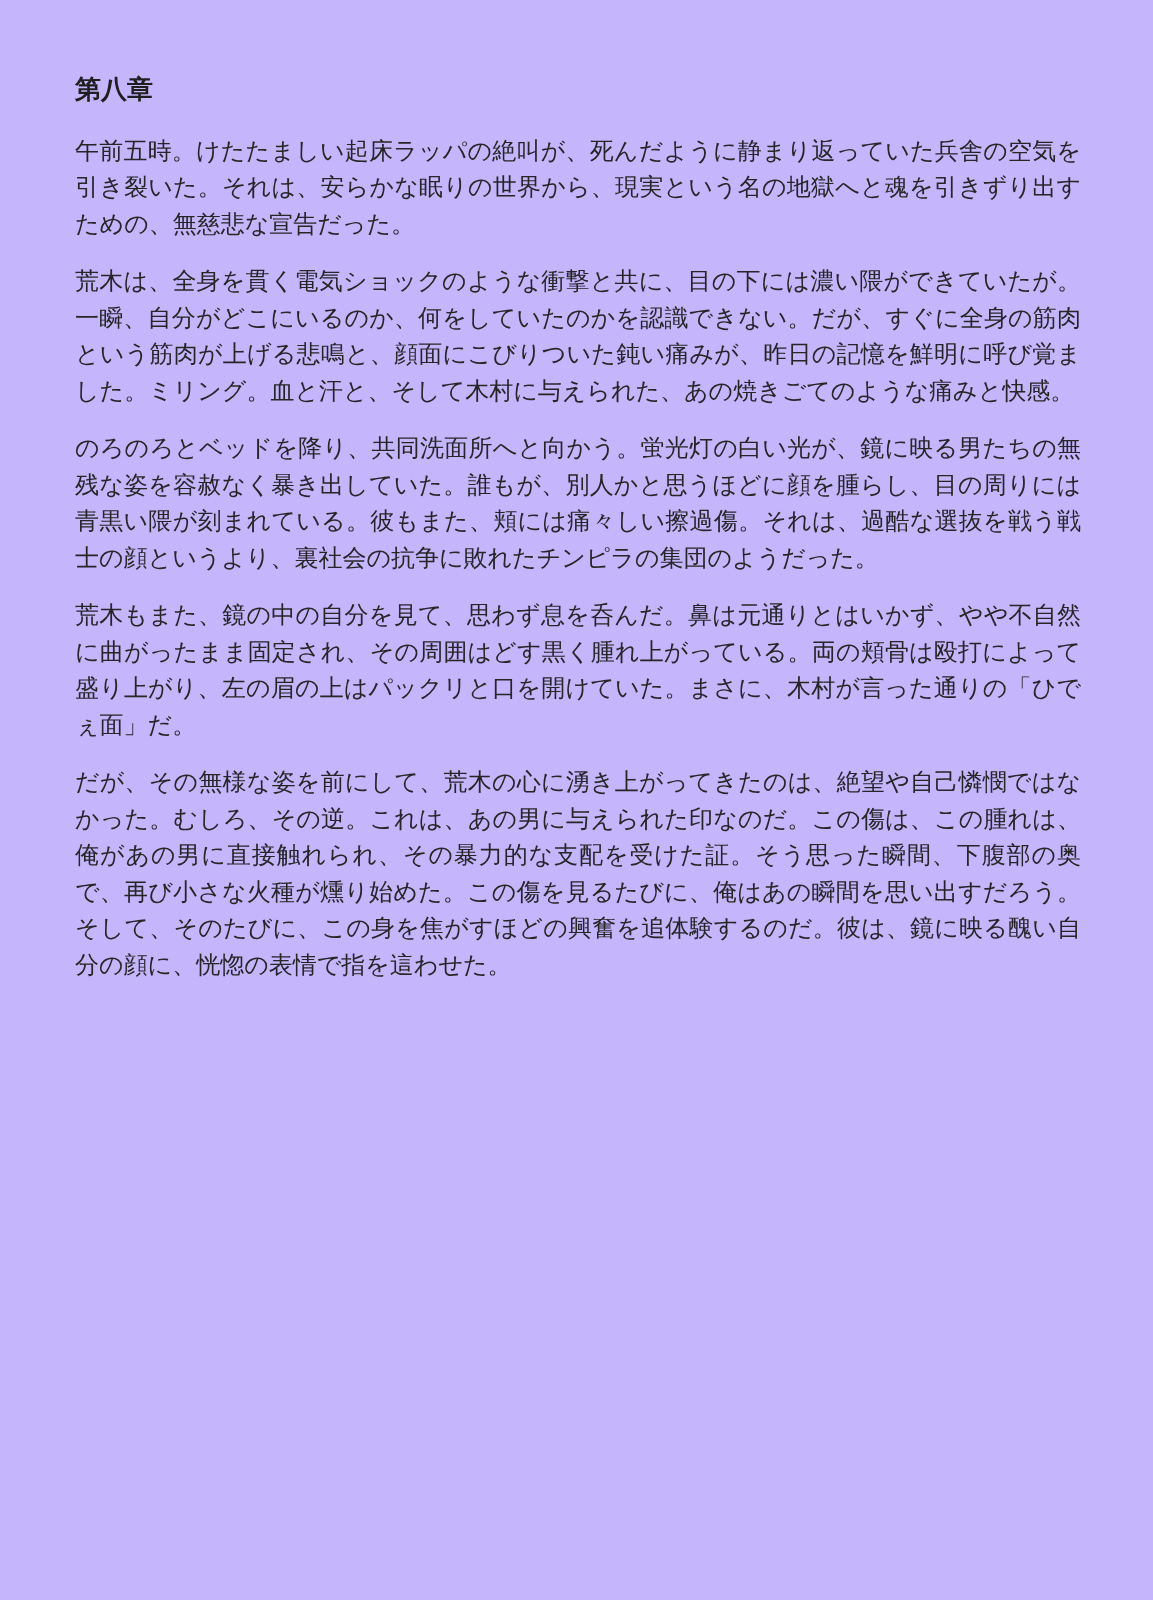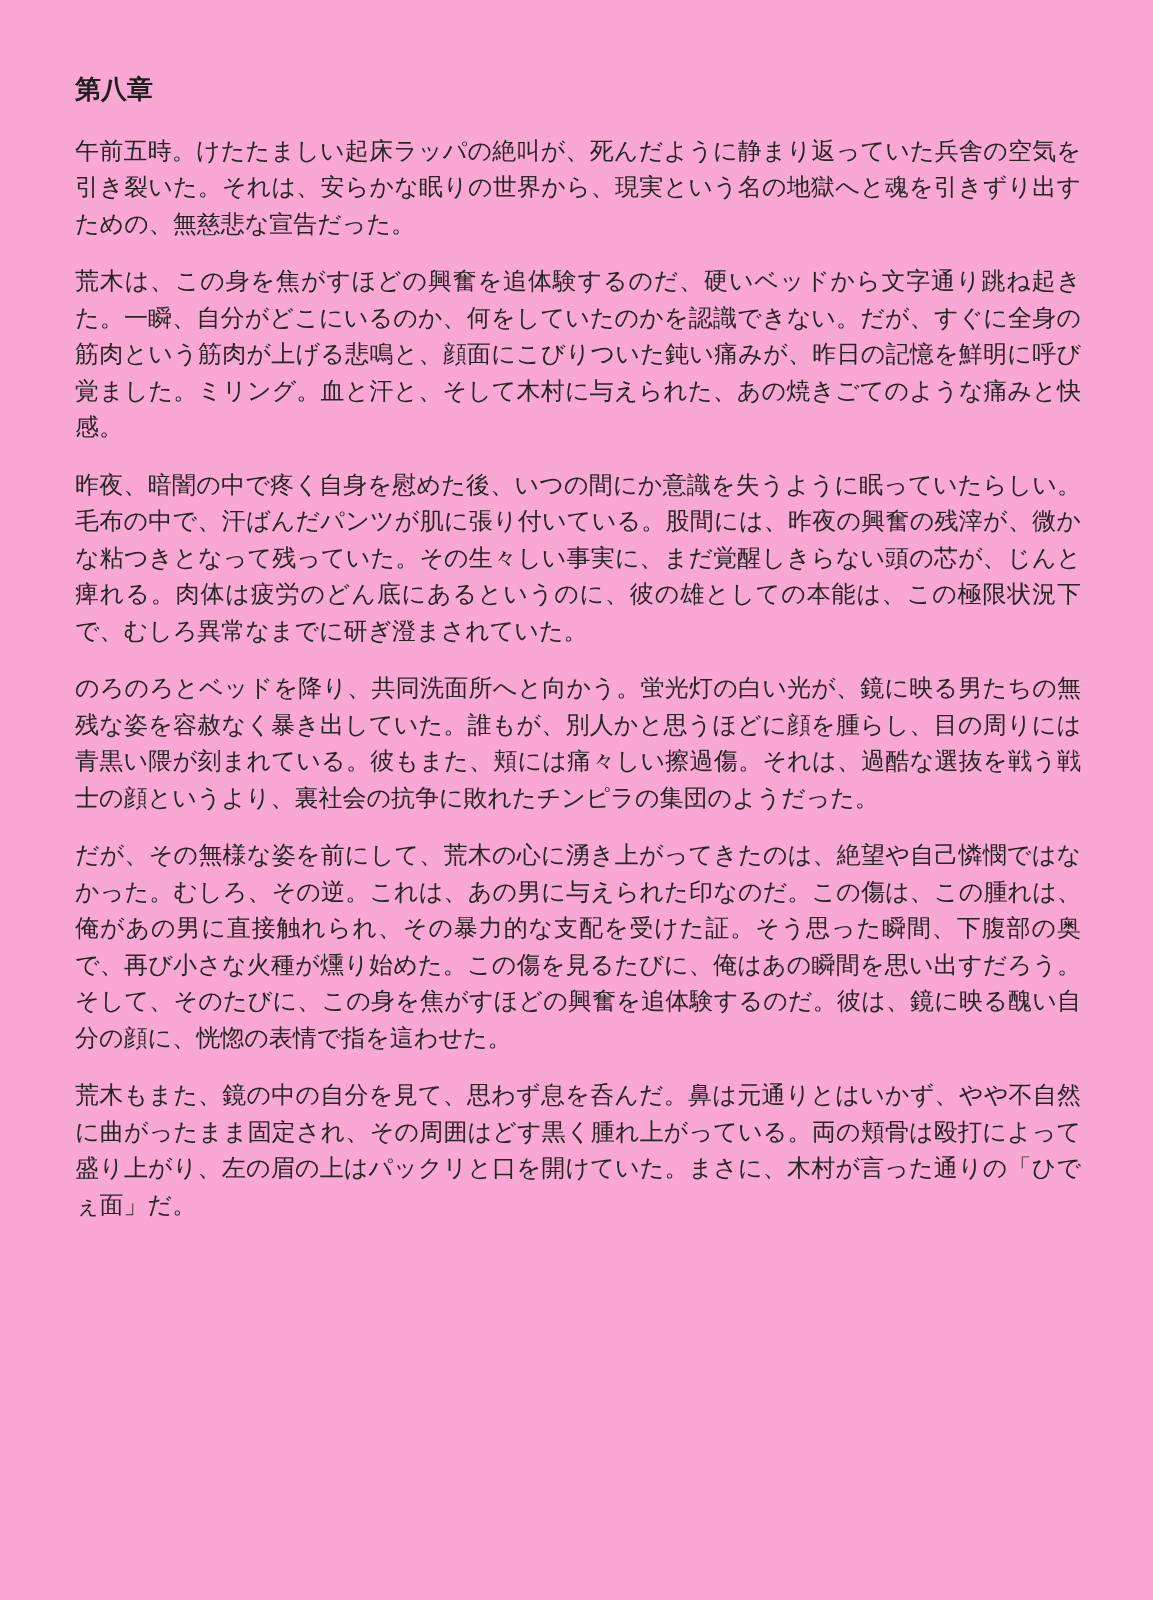--- a/index.html
+++ b/index.html
@@ -12,21 +12,21 @@
     height: 1600px;
     overflow: hidden;
     font-family: "Liberation Serif", "DejaVu Serif", serif;
     color: #262626;
   }
   .page {
     box-sizing: border-box;
     width: 1153px;
     height: 1600px;
     padding: 74px 72px 0 75px;
-    background: #f9a8d4;
+    background: #c4b5fd;
   }
   .chapter-heading {
     font-size: 26px;
     font-weight: bold;
     line-height: 1.25;
     margin: 0 0 26px 0;
     color: #1f1f1f;
     font-family: "Liberation Serif", "DejaVu Serif", serif;
   }
   .para {
@@ -40,18 +40,17 @@
     color: #262626;
   }
 </style>
 </head>
 <body>
 
 <div class="page">
   <h1 class="chapter-heading">第八章</h1>
 
   <p class="para">午前五時。けたたましい起床ラッパの絶叫が、死んだように静まり返っていた兵舎の空気を引き裂いた。それは、安らかな眠りの世界から、現実という名の地獄へと魂を引きずり出すための、無慈悲な宣告だった。</p>
-  <p class="para">荒木は、この身を焦がすほどの興奮を追体験するのだ、硬いベッドから文字通り跳ね起きた。一瞬、自分がどこにいるのか、何をしていたのかを認識できない。だが、すぐに全身の筋肉という筋肉が上げる悲鳴と、顔面にこびりついた鈍い痛みが、昨日の記憶を鮮明に呼び覚ました。ミリング。血と汗と、そして木村に与えられた、あの焼きごてのような痛みと快感。</p>
-  <p class="para">昨夜、暗闇の中で疼く自身を慰めた後、いつの間にか意識を失うように眠っていたらしい。毛布の中で、汗ばんだパンツが肌に張り付いている。股間には、昨夜の興奮の残滓が、微かな粘つきとなって残っていた。その生々しい事実に、まだ覚醒しきらない頭の芯が、じんと痺れる。肉体は疲労のどん底にあるというのに、彼の雄としての本能は、この極限状況下で、むしろ異常なまでに研ぎ澄まされていた。</p>
+  <p class="para">荒木は、全身を貫く電気ショックのような衝撃と共に、目の下には濃い隈ができていたが。一瞬、自分がどこにいるのか、何をしていたのかを認識できない。だが、すぐに全身の筋肉という筋肉が上げる悲鳴と、顔面にこびりついた鈍い痛みが、昨日の記憶を鮮明に呼び覚ました。ミリング。血と汗と、そして木村に与えられた、あの焼きごてのような痛みと快感。</p>
   <p class="para">のろのろとベッドを降り、共同洗面所へと向かう。蛍光灯の白い光が、鏡に映る男たちの無残な姿を容赦なく暴き出していた。誰もが、別人かと思うほどに顔を腫らし、目の周りには青黒い隈が刻まれている。彼もまた、頬には痛々しい擦過傷。それは、過酷な選抜を戦う戦士の顔というより、裏社会の抗争に敗れたチンピラの集団のようだった。</p>
+  <p class="para">荒木もまた、鏡の中の自分を見て、思わず息を呑んだ。鼻は元通りとはいかず、やや不自然に曲がったまま固定され、その周囲はどす黒く腫れ上がっている。両の頬骨は殴打によって盛り上がり、左の眉の上はパックリと口を開けていた。まさに、木村が言った通りの「ひでぇ面」だ。</p>
   <p class="para">だが、その無様な姿を前にして、荒木の心に湧き上がってきたのは、絶望や自己憐憫ではなかった。むしろ、その逆。これは、あの男に与えられた印なのだ。この傷は、この腫れは、俺があの男に直接触れられ、その暴力的な支配を受けた証。そう思った瞬間、下腹部の奥で、再び小さな火種が燻り始めた。この傷を見るたびに、俺はあの瞬間を思い出すだろう。そして、そのたびに、この身を焦がすほどの興奮を追体験するのだ。彼は、鏡に映る醜い自分の顔に、恍惚の表情で指を這わせた。</p>
-  <p class="para">荒木もまた、鏡の中の自分を見て、思わず息を呑んだ。鼻は元通りとはいかず、やや不自然に曲がったまま固定され、その周囲はどす黒く腫れ上がっている。両の頬骨は殴打によって盛り上がり、左の眉の上はパックリと口を開けていた。まさに、木村が言った通りの「ひでぇ面」だ。</p>
 </div>
 
 </body></html>

